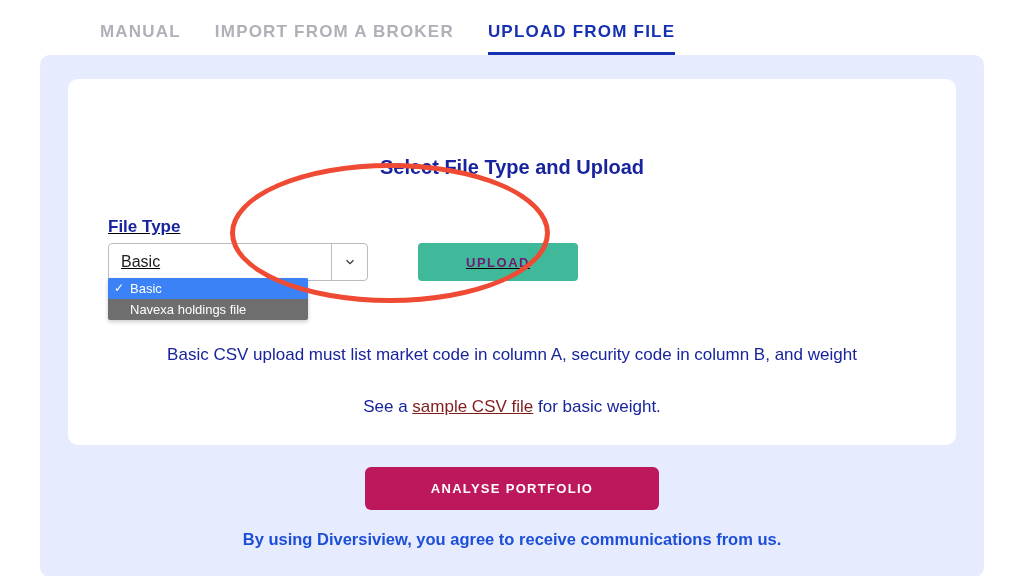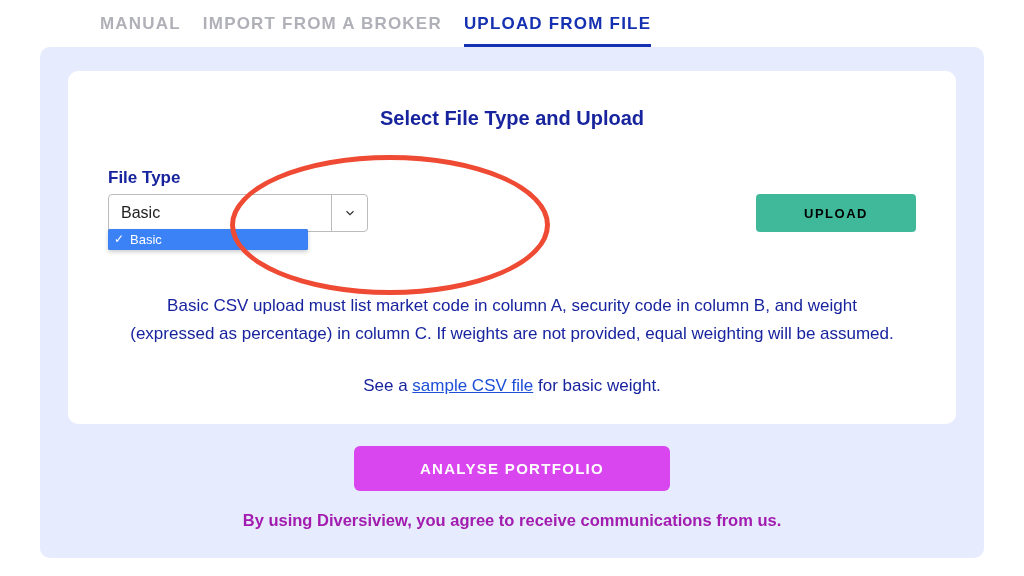--- a/index.html
+++ b/index.html
@@ -8,22 +8,22 @@
     background: #fff;
     width: 1024px;
     height: 576px;
     overflow: hidden;
   }
   .outer {
     padding: 0 40px;
   }
   .tabs {
     display: flex;
-    gap: 22px;
-    padding: 14px 60px 0 60px;
+    gap: 34px;
+    padding: 22px 60px 0 60px;
     align-items: flex-end;
   }
   .tab {
     font-weight: 700;
     letter-spacing: 1.2px;
     font-size: 17px;
     color: #b0b0b8;
     padding-bottom: 10px;
     border-bottom: 3px solid transparent;
     cursor: pointer;
@@ -44,28 +44,30 @@
     border-radius: 10px;
     padding: 36px 40px 28px 40px;
     text-align: center;
     position: relative;
   }
   .card-title {
     color: #18249e;
     font-weight: 700;
     font-size: 20px;
     margin-bottom: 38px;
+    margin-top: 41px;
   }
   .selector-row {
     display: flex;
     align-items: flex-end;
-    justify-content: space-between;
+    justify-content: flex-start;
     gap: 50px;
     margin-bottom: 60px;
     position: relative;
+    text-decoration: underline;
   }
   .selector-col {
     text-align: left;
     position: relative;
   }
   .selector-label {
     color: #18249e;
     font-weight: 700;
     font-size: 17px;
     margin-bottom: 6px;
@@ -119,21 +121,21 @@
     background: #3b82f6;
   }
   .dd-opt.selected::before {
     content: "✓";
     position: absolute;
     left: 6px;
     font-size: 12px;
   }
   .upload-btn {
     background: #3fb99a;
-    color: #000000;
+    color: #701a75;
     font-weight: 600;
     letter-spacing: 1.5px;
     font-size: 13px;
     border: none;
     border-radius: 4px;
     height: 38px;
     width: 160px;
     cursor: pointer;
   }
   .annotation-ellipse {
@@ -154,41 +156,41 @@
     line-height: 1.65;
     margin-top: 8px;
   }
   .sample-row {
     margin-top: 28px;
     color: #18249e;
     font-size: 17px;
     font-weight: 500;
   }
   .sample-link {
-    color: #1d4ed8;
+    color: #7f1d1d;
     text-decoration: underline;
     cursor: pointer;
   }
   .analyse-btn {
     display: block;
     margin: 22px auto 0 auto;
-    background: #d946ef;
+    background: #be185d;
     color: #fff;
     font-weight: 700;
     letter-spacing: 1.3px;
-    font-size: 15px;
+    font-size: 13px;
     border: none;
     border-radius: 6px;
     padding: 14px 66px;
     cursor: pointer;
   }
   .consent {
     text-align: center;
     margin-top: 20px;
-    color: #a21caf;
+    color: #1d4ed8;
     font-weight: 600;
     font-size: 16.5px;
   }
 </style>
 </head>
 <body>
 
 <div class="outer">
 
   <div class="tabs">
@@ -212,29 +214,29 @@
             <span class="select-value">Basic</span>
             <span class="select-caret">
               <svg viewBox="0 0 24 24" fill="none" stroke="#333" stroke-width="2">
                   <polyline points="6 9 12 15 18 9"></polyline>
                 </svg>
             </span>
           </div>
 
           <div class="dropdown-panel">
             <div class="dd-opt selected">Basic</div>
+            <div class="dd-opt">Navexa holdings file</div>
           </div>
         </div>
 
         <button class="upload-btn">UPLOAD</button>
       </div>
 
       <div class="help-text">
         <span>Basic CSV upload must list market code in column A, security code in column B, and weight</span><br>
-        <span>(expressed as percentage) in column C. If weights are not provided, equal weighting will be assumed.</span>
       </div>
 
       <div class="sample-row">
         <span>See a </span><a class="sample-link">sample CSV file</a><span> for basic weight.</span>
       </div>
 
     </div>
 
     <button class="analyse-btn">ANALYSE PORTFOLIO</button>
 

